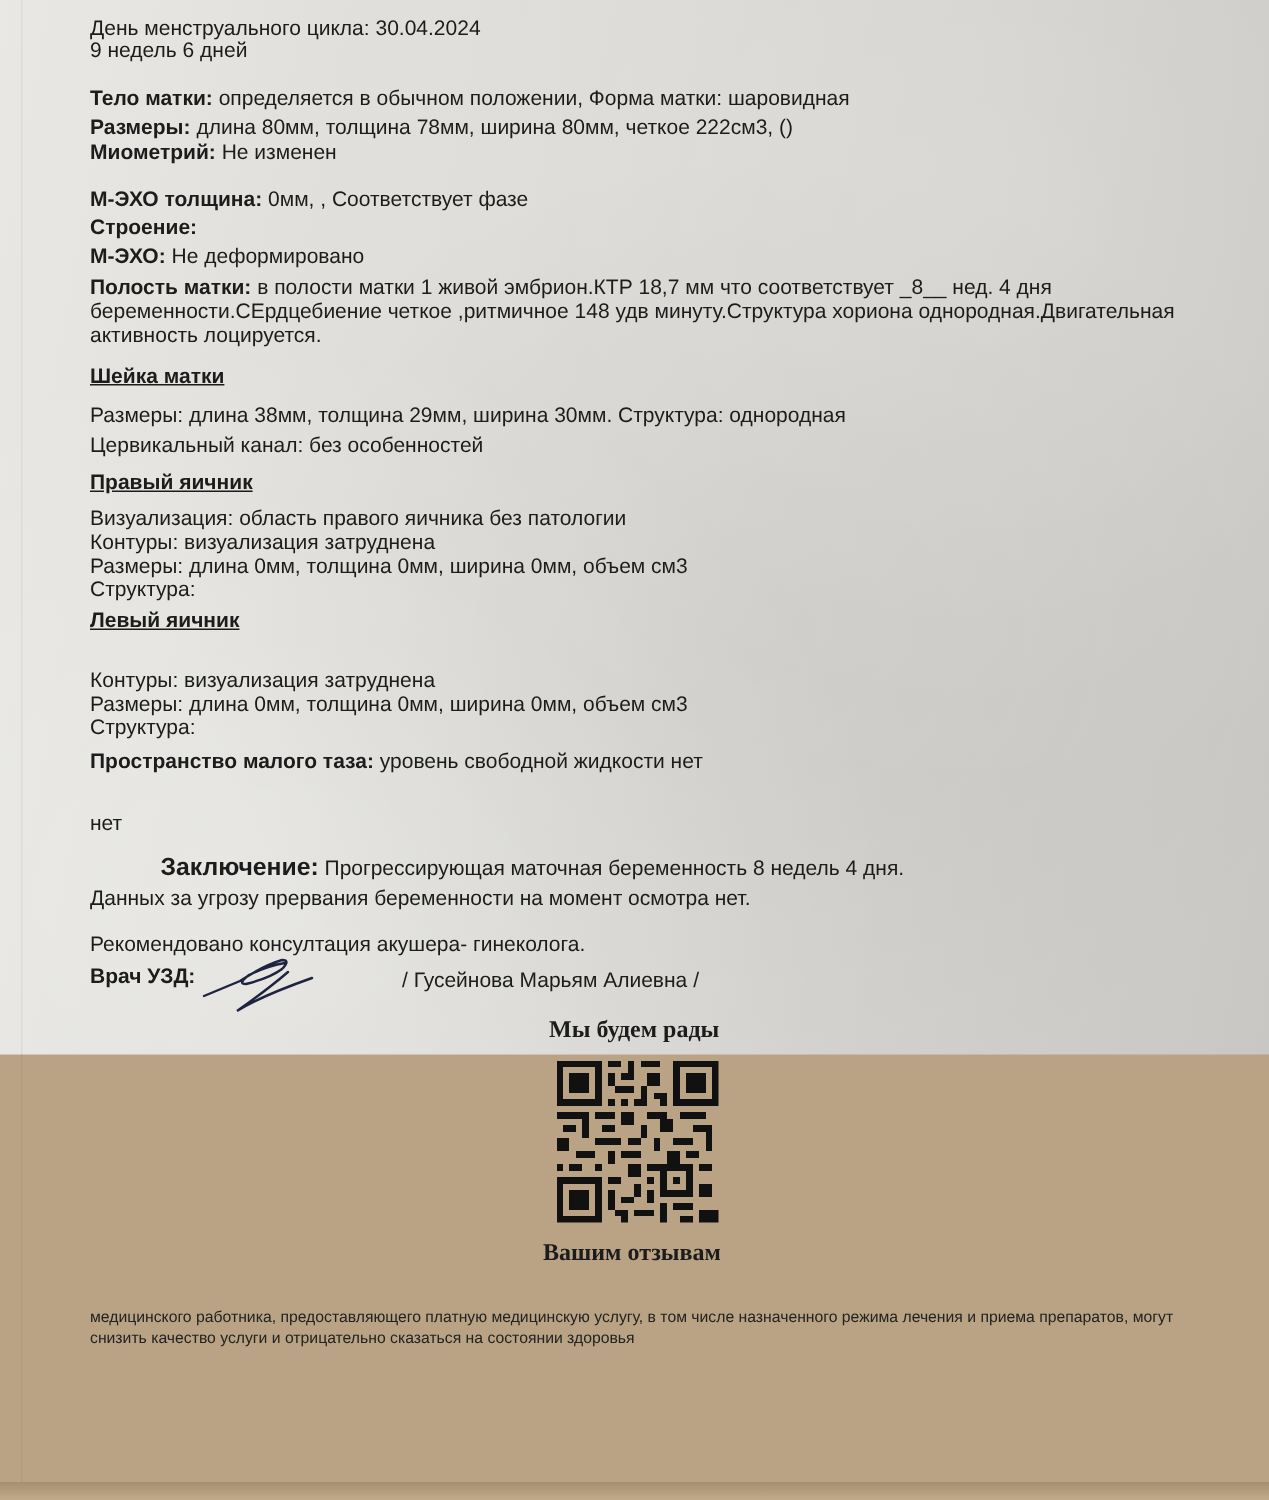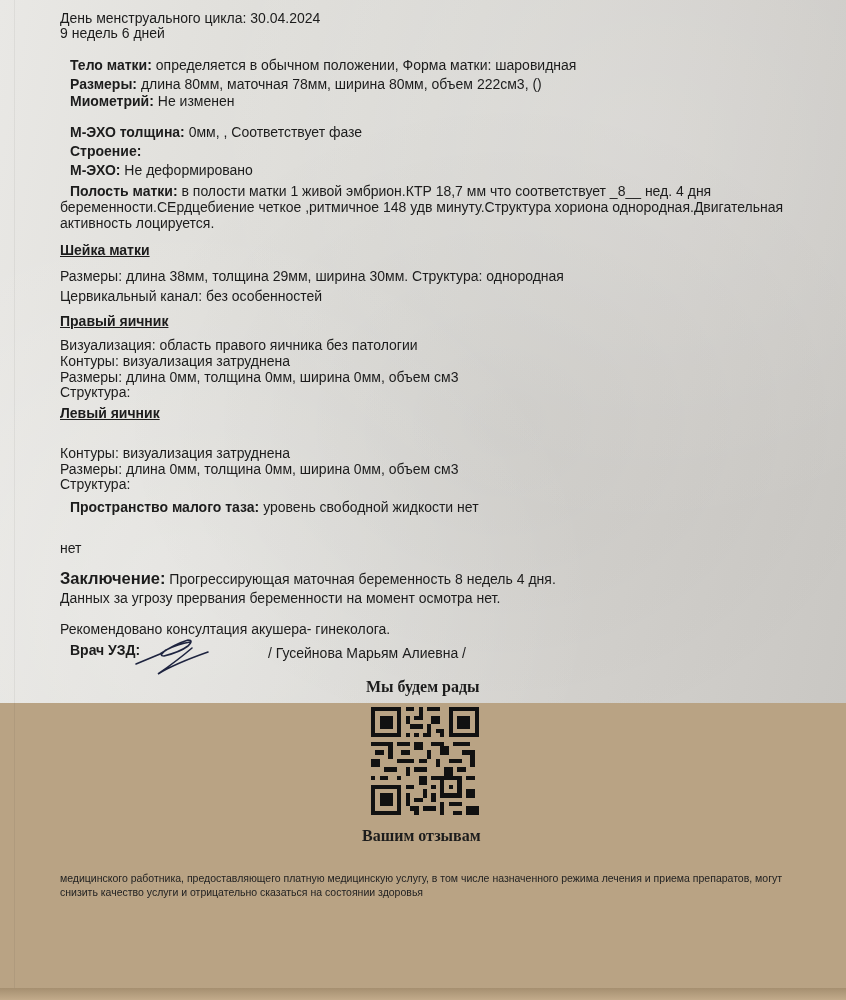--- a/index.html
+++ b/index.html
@@ -16,39 +16,39 @@
     .paper::before {
       content: ""; position: absolute; inset: 0;
       background:
         radial-gradient(ellipse at 75% 20%, rgba(255,255,255,0.15), transparent 50%),
         radial-gradient(ellipse at 60% 60%, rgba(0,0,0,0.04), transparent 55%),
         radial-gradient(ellipse at 20% 85%, rgba(255,255,255,0.25), transparent 45%);
     }
     .edge-line { position: absolute; left: 14px; top: 0; width: 1px; height: 988px; background: rgba(0,0,0,0.05); }
     .table-strip { position: absolute; left: 0; top: 988px; width: 846px; height: 12px; background: linear-gradient(180deg,#a58f70,#c2ab8b); }
     .line { position: absolute; left: 60px; font-size: 14px; line-height: 16px; white-space: nowrap; }
-    .b { font-weight: bold; margin-left: 10px; }
+    .b { font-weight: bold; }
     .u { font-weight: bold; text-decoration: underline; }
-    .big { font-size: 16.5px; font-weight: bold; }
+    .big { font-size: 16.5px; font-weight: bold; margin-left: 47px; }
     .serif { font-family: "Liberation Serif", serif; font-weight: bold; font-size: 16px; position: absolute; }
     .note { position: absolute; left: 62px; font-size: 10.5px; line-height: 13px; white-space: nowrap; color: #222; }
     .qr { position: absolute; left: 371px; top: 707px; width: 108px; height: 108px; }
     .sig { position: absolute; left: 130px; top: 636px; width: 90px; height: 48px; }
   </style>
 </head>
 <body>
 
 <div class="paper">
   <div class="edge-line"></div>
 
   <div class="line" style="top:10px">День менструального цикла: 30.04.2024</div>
   <div class="line" style="top:25px">9 недель 6 дней</div>
 
   <div class="line" style="top:57px"><span class="b">Тело матки:</span><span> определяется в обычном положении, Форма матки: шаровидная</span></div>
-  <div class="line" style="top:76px"><span class="b">Размеры:</span><span> длина 80мм, маточная 78мм, ширина 80мм, объем 222см3, ()</span></div>
+  <div class="line" style="top:76px"><span class="b">Размеры:</span><span> длина 80мм, толщина 78мм, ширина 80мм, четкое 222см3, ()</span></div>
   <div class="line" style="top:93px"><span class="b">Миометрий:</span><span> Не изменен</span></div>
 
   <div class="line" style="top:124px"><span class="b">М-ЭХО толщина:</span><span> 0мм, , Соответствует фазе</span></div>
   <div class="line b" style="top:143px">Строение:</div>
   <div class="line" style="top:162px"><span class="b">М-ЭХО:</span><span> Не деформировано</span></div>
   <div class="line" style="top:183px"><span class="b">Полость матки:</span><span> в полости матки 1 живой эмбрион.КТР 18,7 мм что соответствует _8__ нед. 4 дня</span></div>
   <div class="line" style="top:199px">беременности.СЕрдцебиение четкое ,ритмичное 148 удв минуту.Структура хориона однородная.Двигательная</div>
   <div class="line" style="top:215px">активность лоцируется.</div>
 
   <div class="line u" style="top:242px">Шейка матки</div>

